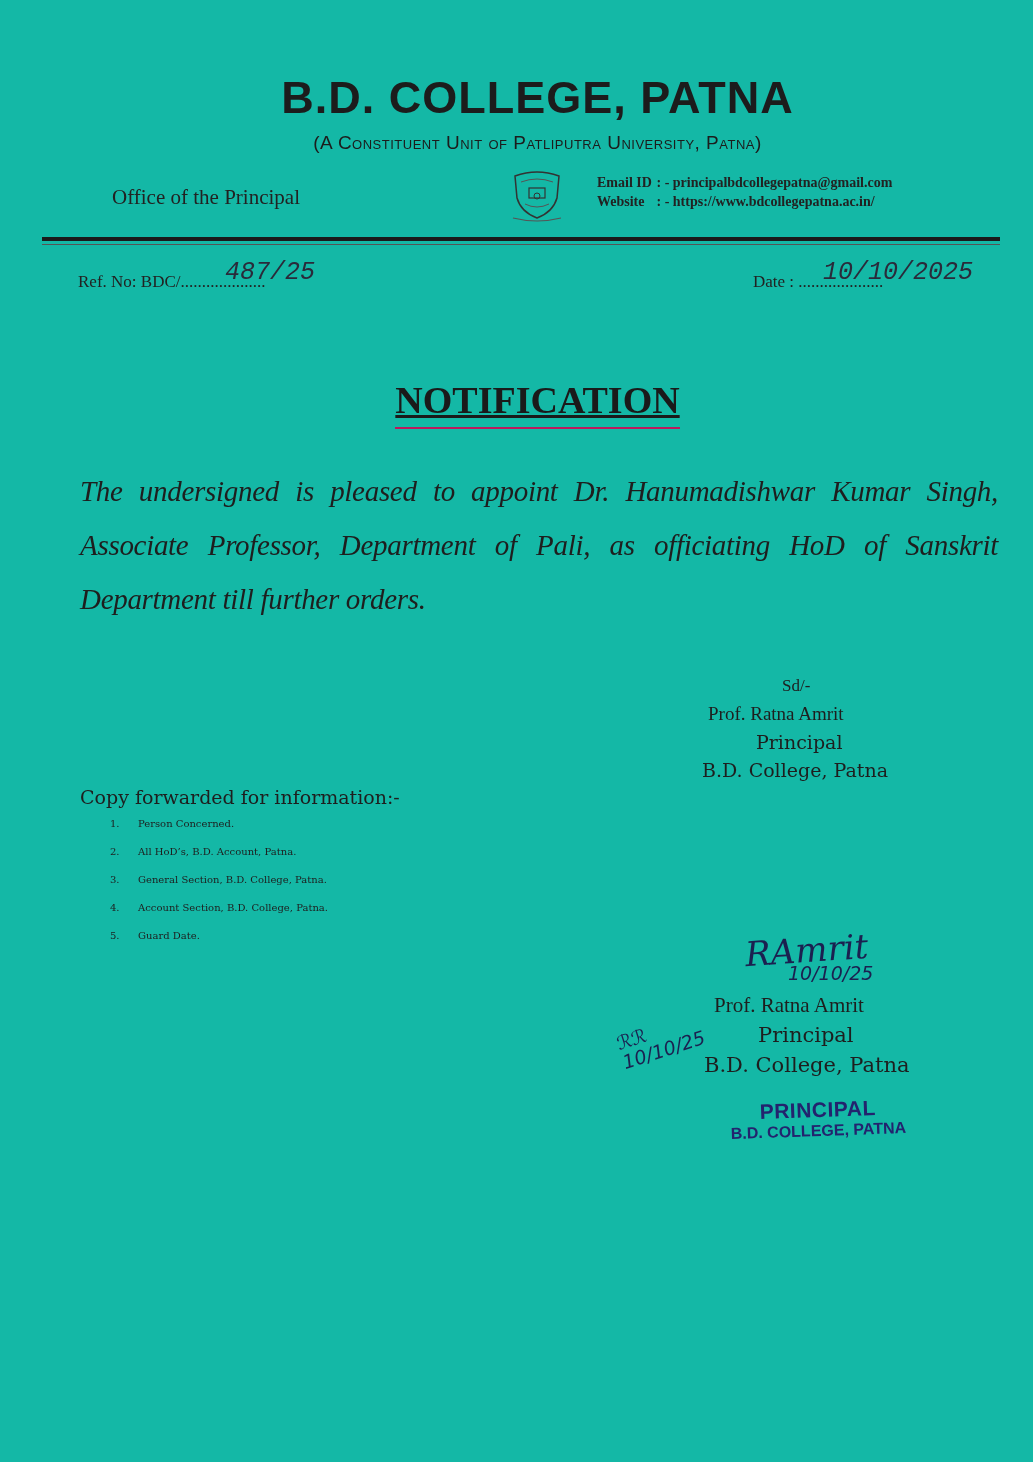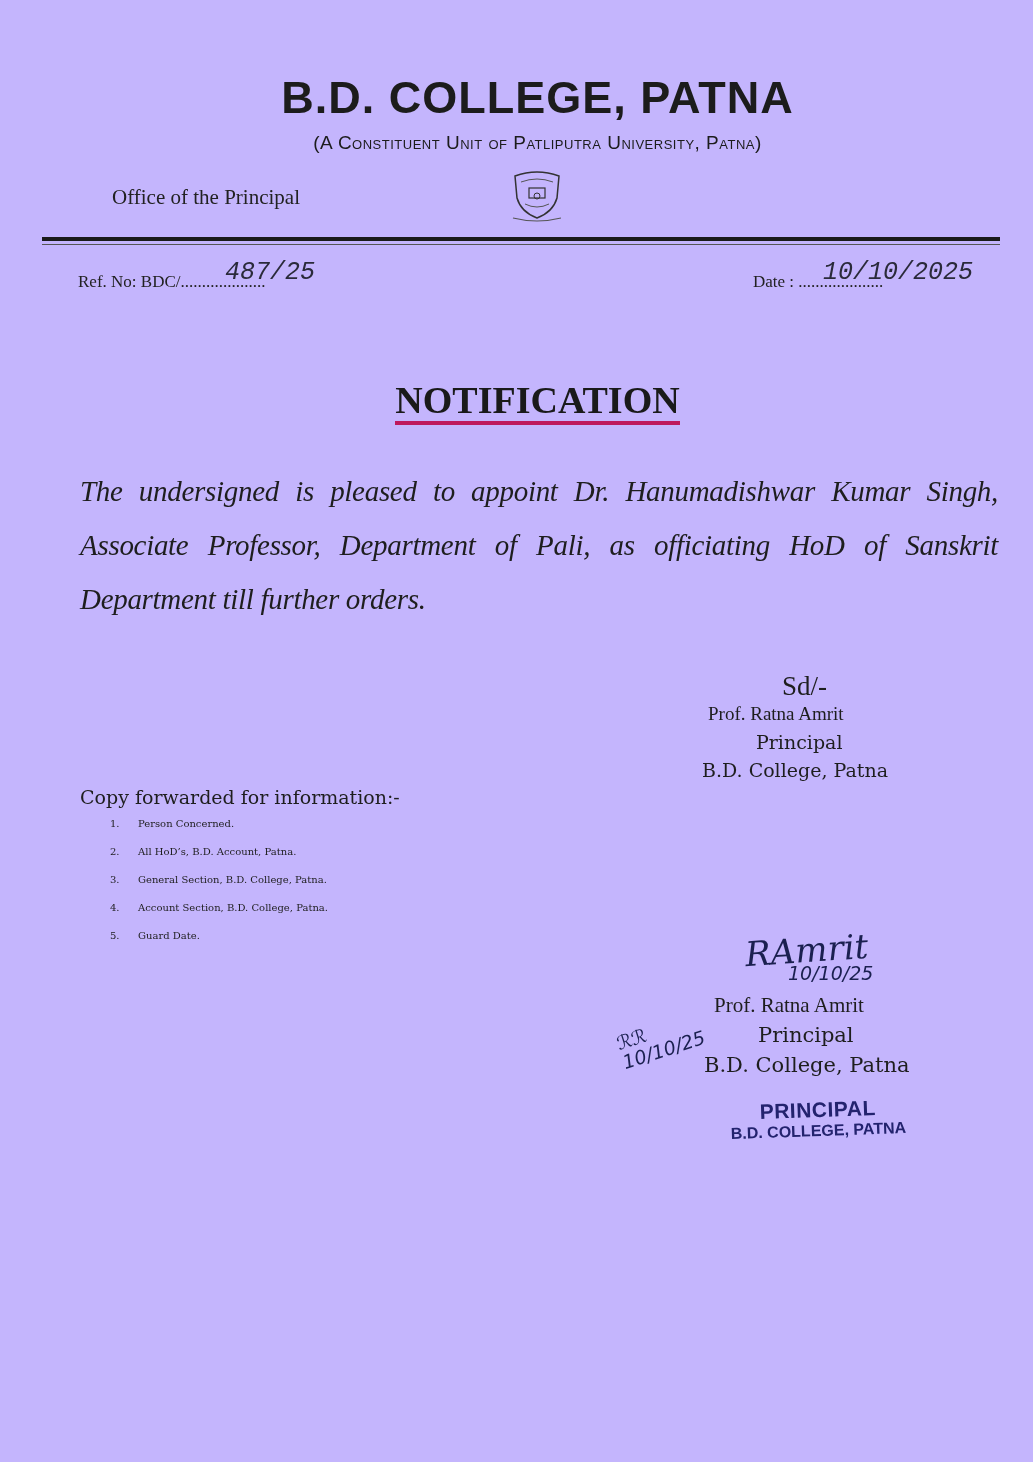--- a/index.html
+++ b/index.html
@@ -1,17 +1,17 @@
 <!DOCTYPE html>
 <html><head>
   <meta charset="utf-8">
   <style>
     html, body { margin: 0; padding: 0; background: #ffffff; }
     body { width: 1033px; height: 1462px; position: relative; overflow: hidden; color: #1a1a1a; }
-    .page { position: absolute; inset: 0; background: #c4b5fd; }
+    .page { position: absolute; inset: 0; background: #14b8a6; }
     .abs { position: absolute; }
 
     .college-name {
       left: 0; width: 1075px; top: 72px; text-align: center;
       font-family: "Liberation Sans", sans-serif; font-weight: bold; font-size: 45px;
       letter-spacing: 1px; color: #1c1c1c;
     }
     .affiliation {
       left: 0; width: 1075px; top: 132px; text-align: center;
       font-family: "Liberation Sans", sans-serif; font-size: 19px; color: #1c1c1c;
@@ -40,34 +40,34 @@
     }
     .ref-hw { position: absolute; left: 147px; top: -14px; }
     .date { left: 753px; top: 272px; font-family: "Liberation Serif", serif; font-size: 17px; color: #222; }
     .date-hw { position: absolute; left: 70px; top: -14px; }
 
     .notif-title {
       left: 0; width: 1075px; top: 378px; text-align: center;
       font-family: "Liberation Serif", serif; font-weight: bold; font-size: 38px;
       color: #1a1a1a;
     }
-    .notif-title span { border-bottom: 4px solid #be185d; padding-bottom: 0; }
+    .notif-title span { border-bottom: 2px solid #be185d; padding-bottom: 6px; text-decoration: underline; }
 
     .body-text {
       left: 80px; top: 464px; width: 918px; font-family: "Liberation Serif", serif;
       font-size: 29px; line-height: 54px; color: #1e1e1e; text-align: justify;
       letter-spacing: -0.3px;
       font-style: italic;
     }
 
     .sig-block1 {
       left: 680px; top: 672px; width: 280px; font-family: "DejaVu Serif", serif;
       font-size: 19px; line-height: 28px; color: #1e1e1e;
     }
-    .sig-block1 .sd { padding-left: 102px; font-family: "Liberation Serif", serif; font-size: 27px; }
+    .sig-block1 .sd { padding-left: 102px; font-family: "Liberation Serif", serif; font-size: 17px; }
     .sig-block1 .nm { padding-left: 28px; font-family: "Liberation Serif", serif; font-size: 19px; }
     .sig-block1 .ds { padding-left: 76px; }
     .sig-block1 .cl { padding-left: 22px; }
 
     .copy-block {
       left: 80px; top: 786px; font-family: "DejaVu Serif", serif; font-size: 19px; color: #1e1e1e;
     }
     .copy-list { margin: 2px 0 0 0; padding: 0; list-style: none; font-size: 10px; line-height: 28px; }
     .copy-list li { padding-left: 30px; }
     .copy-list .num { display: inline-block; width: 28px; }
@@ -112,20 +112,32 @@
     <svg width="60" height="56" viewBox="0 0 60 56">
       <path d="M8 8 Q30 0 52 8 L50 30 Q46 44 30 50 Q14 44 10 30 Z" fill="none" stroke="#333" stroke-width="1.5"></path>
       <path d="M14 14 Q30 8 46 14" fill="none" stroke="#555" stroke-width="1"></path>
       <rect x="22" y="20" width="16" height="10" fill="none" stroke="#333" stroke-width="1.2"></rect>
       <circle cx="30" cy="28" r="3" fill="none" stroke="#333" stroke-width="1"></circle>
       <path d="M18 36 Q30 42 42 36" fill="none" stroke="#555" stroke-width="1"></path>
       <path d="M6 50 Q30 56 54 50" fill="none" stroke="#555" stroke-width="1.2"></path>
     </svg>
   </div>
 
+  <div class="abs contact">
+    <div>
+      <span class="lbl">Email ID</span>
+      <span>: -</span>
+      <span>principalbdcollegepatna@gmail.com</span>
+    </div>
+    <div>
+      <span class="lbl">Website</span>
+      <span>: -</span>
+      <span>https://www.bdcollegepatna.ac.in/</span>
+    </div>
+  </div>
 
   <div class="abs rule-thick"></div>
   <div class="abs rule-thin"></div>
 
   <div class="abs ref">
     <span>Ref. No: BDC/</span><span class="dots">....................</span>
     <span class="handwritten ref-hw">487/25</span>
   </div>
 
   <div class="abs date">

